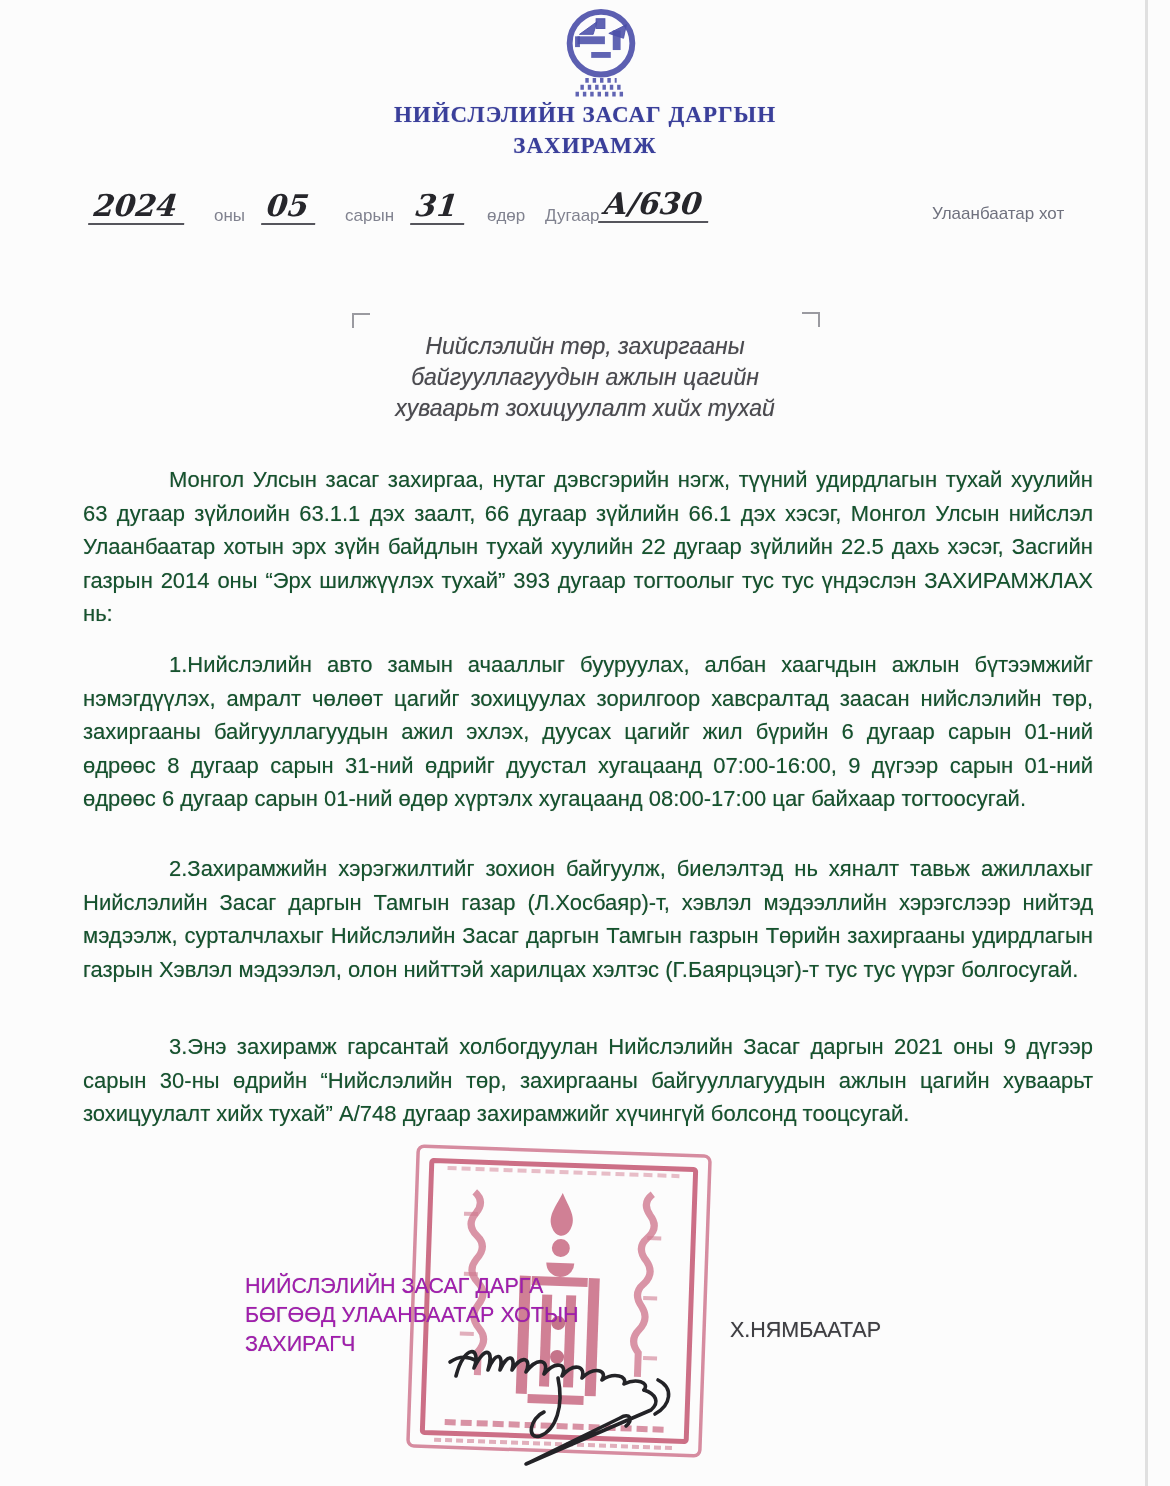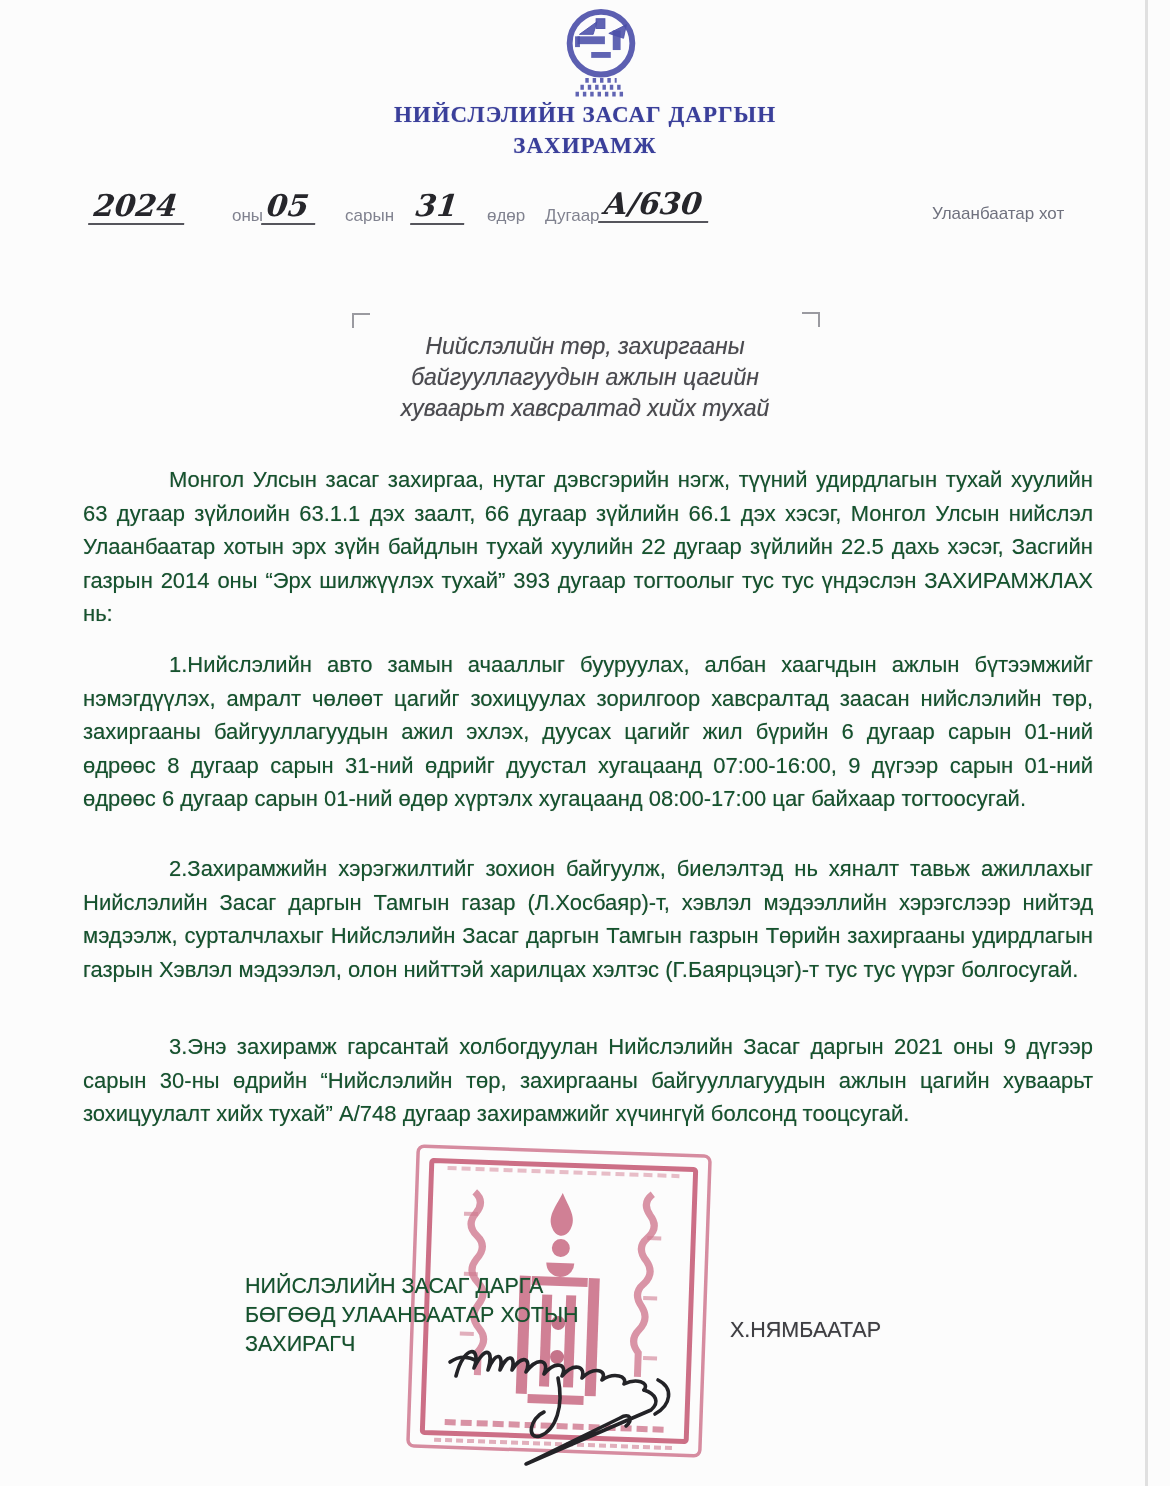--- a/index.html
+++ b/index.html
@@ -48,21 +48,21 @@
     color:#14532d;text-shadow:0 0 .8px rgba(62,62,66,.5);
     text-indent:86px;
   }
   .p0{top:463px;}
   .p1{top:648px;}
   .p2{top:852px;}
   .p3{top:1030px;}
   
   .sig-left{
     position:absolute;left:245px;top:1272px;width:480px;z-index:3;
-    font-size:21.5px;line-height:29px;color:#14532d;
+    font-size:21.5px;line-height:29px;color:#a21caf;
     text-shadow:0 0 .8px rgba(62,62,66,.5);
   }
   .sig-name{
     position:absolute;left:730px;top:1318px;z-index:3;
     font-size:21.5px;color:#3e3e42;text-shadow:0 0 .8px rgba(62,62,66,.5);
   }
   .stamp{
     position:absolute;left:408px;top:1147px;width:302px;height:308px;
     transform:rotate(2deg);z-index:1;opacity:.92;mix-blend-mode:multiply;
   }
@@ -92,35 +92,35 @@
       <path d="M36,92 h52" stroke-width="5" stroke-dasharray="3.5 4" fill="none"></path>
     </g>
   </svg>
 
   <div class="org">
     <div>НИЙСЛЭЛИЙН ЗАСАГ ДАРГЫН</div>
     <div>ЗАХИРАМЖ</div>
   </div>
 
   <span class="dl-hand hand" style="left:90px;top:188px;">2024</span>
-  <span class="dl-label" style="left:232px;top:206px;text-align:center;">оны</span>
+  <span class="dl-label" style="left:214px;top:206px;text-align:center;">оны</span>
   <span class="dl-hand hand" style="left:263px;top:188px;">05</span>
   <span class="dl-label" style="left:345px;top:206px;">сарын</span>
   <span class="dl-hand hand" style="left:412px;top:188px;">31</span>
   <span class="dl-label" style="left:487px;top:206px;">өдөр</span>
   <span class="dl-label" style="left:545px;top:206px;">Дугаар</span>
   <span class="dl-hand hand" style="left:600px;top:186px;">А/630</span>
   <span class="city">Улаанбаатар хот</span>
 
   <div class="corner tl"></div>
   <div class="corner tr"></div>
   <div class="doc-title">
     <div>Нийслэлийн төр, захиргааны</div>
     <div>байгууллагуудын ажлын цагийн</div>
-    <div>хуваарьт хавсралтад хийх тухай</div>
+    <div>хуваарьт зохицуулалт хийх тухай</div>
   </div>
 
   <div class="para p0">Монгол Улсын засаг захиргаа, нутаг дэвсгэрийн нэгж, түүний удирдлагын тухай хуулийн 63 дугаар зүйлоийн 63.1.1 дэх заалт, 66 дугаар зүйлийн 66.1 дэх хэсэг, Монгол Улсын нийслэл Улаанбаатар хотын эрх зүйн байдлын тухай хуулийн 22 дугаар зүйлийн 22.5 дахь хэсэг, Засгийн газрын 2014 оны “Эрх шилжүүлэх тухай” 393 дугаар тогтоолыг тус тус үндэслэн ЗАХИРАМЖЛАХ нь:</div>
   <div class="para p1">1.Нийслэлийн авто замын ачааллыг бууруулах, албан хаагчдын ажлын бүтээмжийг нэмэгдүүлэх, амралт чөлөөт цагийг зохицуулах зорилгоор хавсралтад заасан нийслэлийн төр, захиргааны байгууллагуудын ажил эхлэх, дуусах цагийг жил бүрийн 6 дугаар сарын 01-ний өдрөөс 8 дугаар сарын 31-ний өдрийг дуустал хугацаанд 07:00-16:00, 9 дүгээр сарын 01-ний өдрөөс 6 дугаар сарын 01-ний өдөр хүртэлх хугацаанд 08:00-17:00 цаг байхаар тогтоосугай.</div>
   <div class="para p2">2.Захирамжийн хэрэгжилтийг зохион байгуулж, биелэлтэд нь хяналт тавьж ажиллахыг Нийслэлийн Засаг даргын Тамгын газар (Л.Хосбаяр)-т, хэвлэл мэдээллийн хэрэгслээр нийтэд мэдээлж, сурталчлахыг Нийслэлийн Засаг даргын Тамгын газрын Төрийн захиргааны удирдлагын газрын Хэвлэл мэдээлэл, олон нийттэй харилцах хэлтэс (Г.Баярцэцэг)-т тус тус үүрэг болгосугай.</div>
   <div class="para p3">3.Энэ захирамж гарсантай холбогдуулан Нийслэлийн Засаг даргын 2021 оны 9 дүгээр сарын 30-ны өдрийн “Нийслэлийн төр, захиргааны байгууллагуудын ажлын цагийн хуваарьт зохицуулалт хийх тухай” А/748 дугаар захирамжийг хүчингүй болсонд тооцсугай.</div>
 
   <svg class="stamp" viewBox="0 0 300 308">
     <rect x="4" y="4" width="292" height="300" rx="6" fill="none" stroke="#d6849a" stroke-width="3.5"></rect>
     <rect x="18" y="18" width="264" height="272" rx="2" fill="none" stroke="#cb647e" stroke-width="5"></rect>

